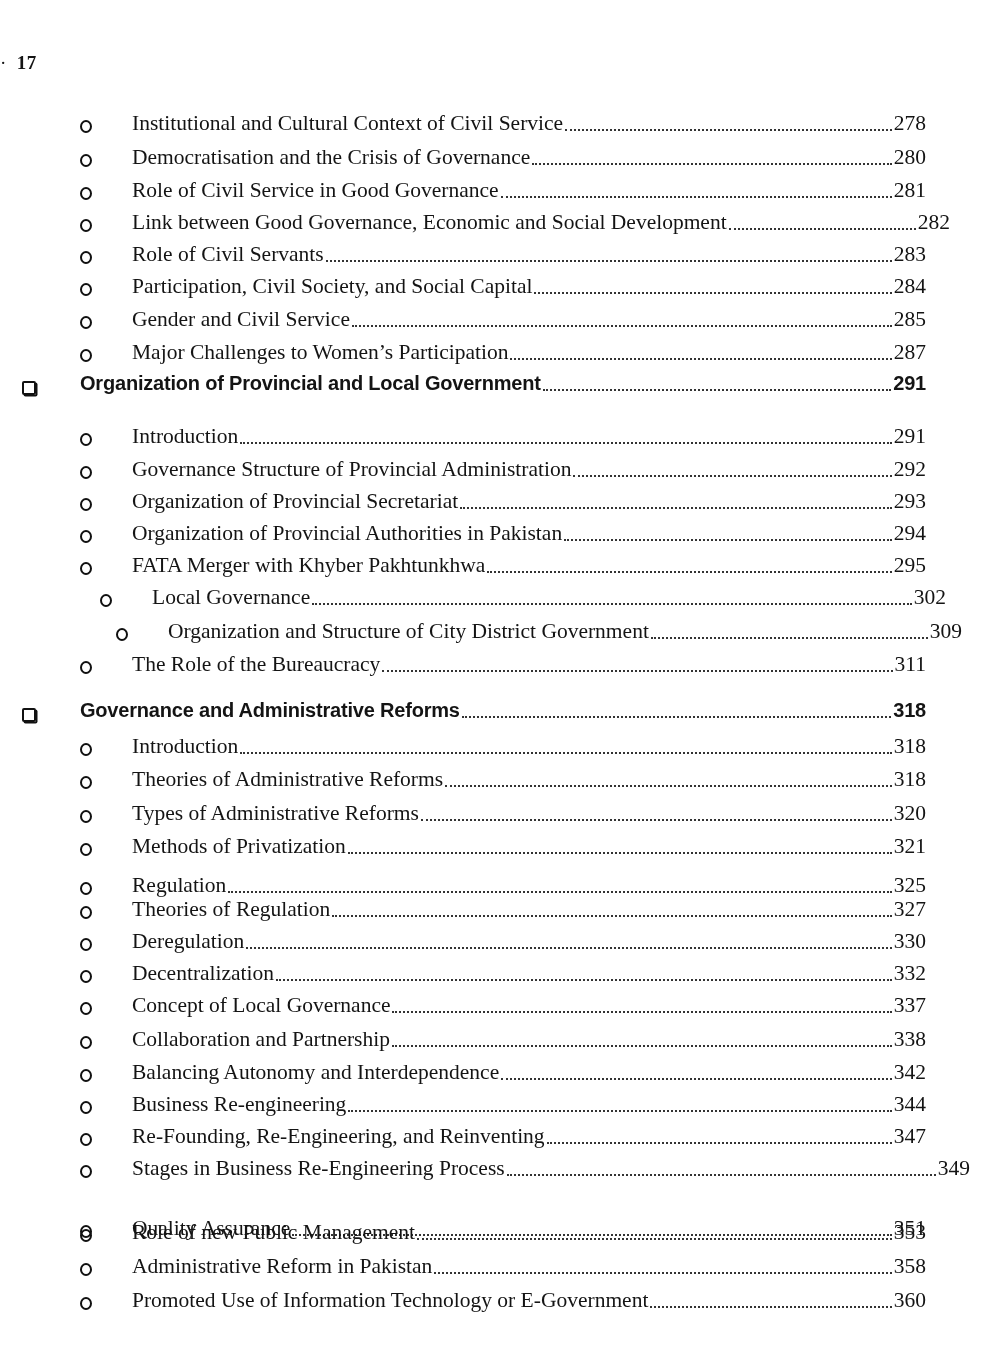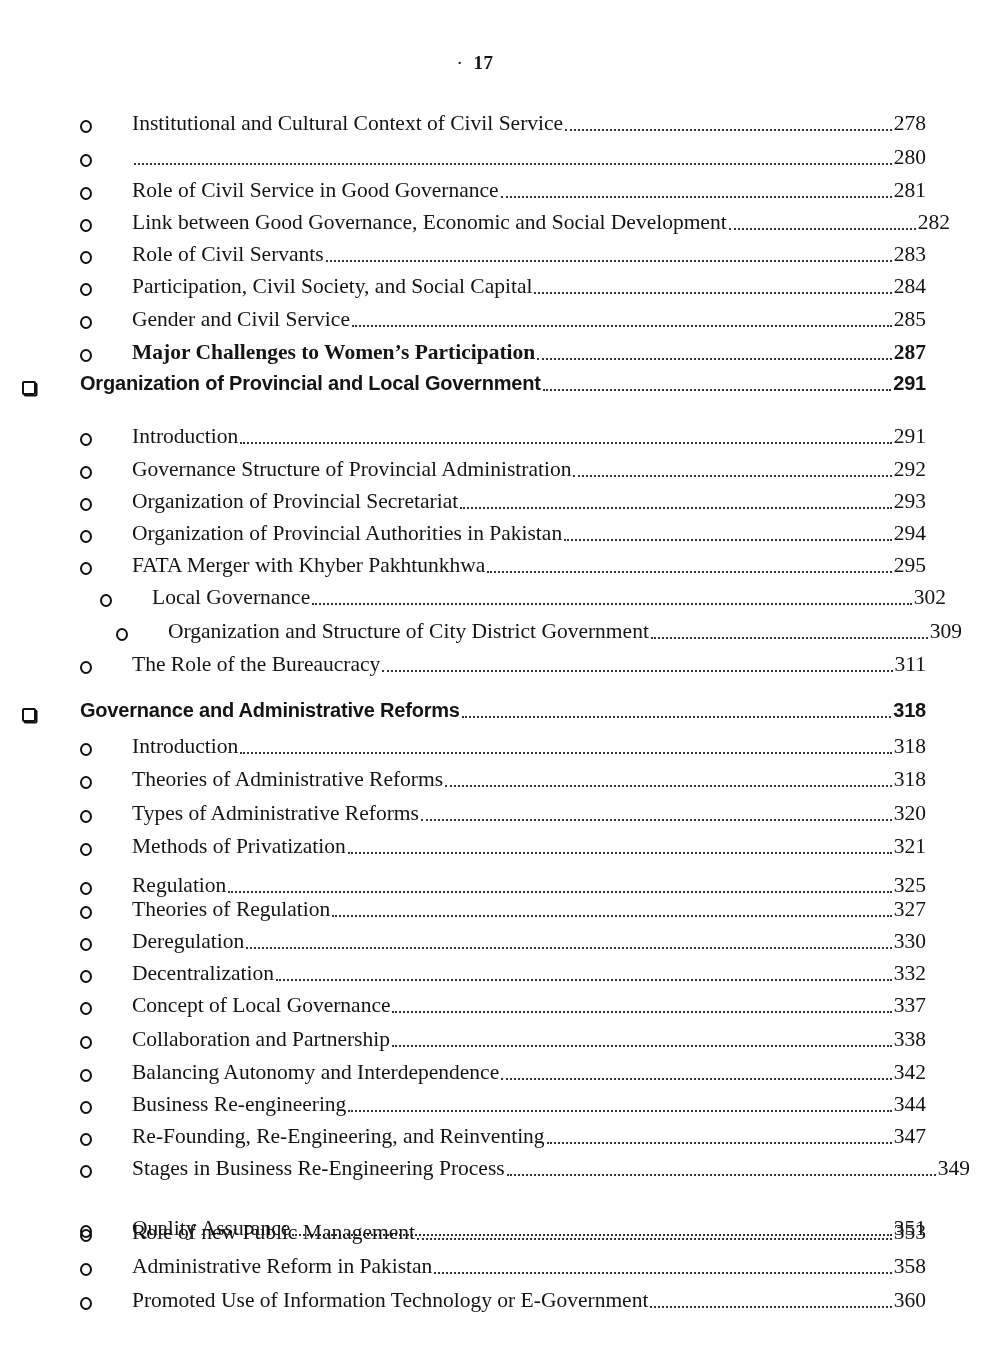--- a/index.html
+++ b/index.html
@@ -2,21 +2,21 @@
 <html><head>
 <meta charset="utf-8">
 <style>
   html, body { margin: 0; padding: 0; background: #ffffff; }
   body {
     width: 1000px; height: 1362px; position: relative; overflow: hidden;
     font-family: "Liberation Serif", "DejaVu Serif", serif;
     color: #141414;
   }
   .page-number {
-    position: absolute; top: 52px; left: 0; width: 950px; text-align: center;
+    position: absolute; top: 52px; left: 0; width: 950px; 
     font-size: 19px; font-weight: bold; letter-spacing: 0.5px;
   }
   .page-number .dot { font-weight: normal; margin-right: 10px; }
   .toc { position: absolute; left: 0; top: 108px; width: 1000px; }
   .row {
     position: absolute; left: 0; width: 988px; height: 32px;
     display: flex; align-items: baseline;
   }
   .row.sub .bullet { position: absolute; left: 80px; top: 6px; }
   .row.sub .label-wrap { position: absolute; left: 132px; right: 62px; }
@@ -63,20 +63,21 @@
         <span class="label">Institutional and Cultural Context of Civil Service</span>
         <span class="leader"></span>
         <span class="page">278</span>
       </div>
     </div>
     <div class="row sub" style="top: 34px;">
       <span class="bullet">
         <span class="circle"></span>
       </span>
       <div class="label-wrap">
+        <span class="label">Democratisation and the Crisis of Governance</span>
         <span class="leader"></span>
         <span class="page">280</span>
       </div>
     </div>
     <div class="row sub" style="top: 67px;">
       <span class="bullet">
         <span class="circle"></span>
       </span>
       <div class="label-wrap">
         <span class="label">Role of Civil Service in Good Governance</span>
@@ -117,21 +118,21 @@
     <div class="row sub" style="top: 196px;">
       <span class="bullet">
         <span class="circle"></span>
       </span>
       <div class="label-wrap">
         <span class="label">Gender and Civil Service</span>
         <span class="leader"></span>
         <span class="page">285</span>
       </div>
     </div>
-    <div class="row sub" style="top: 229px; font-weight: bold;">
+    <div class="row sub" style="top: 229px;">
       <span class="bullet">
         <span class="circle"></span>
       </span>
       <div class="label-wrap">
         <span class="label">Major Challenges to Women’s Participation</span>
         <span class="leader"></span>
         <span class="page">287</span>
       </div>
     </div>
     <div class="row sec" style="top: 260px;">

